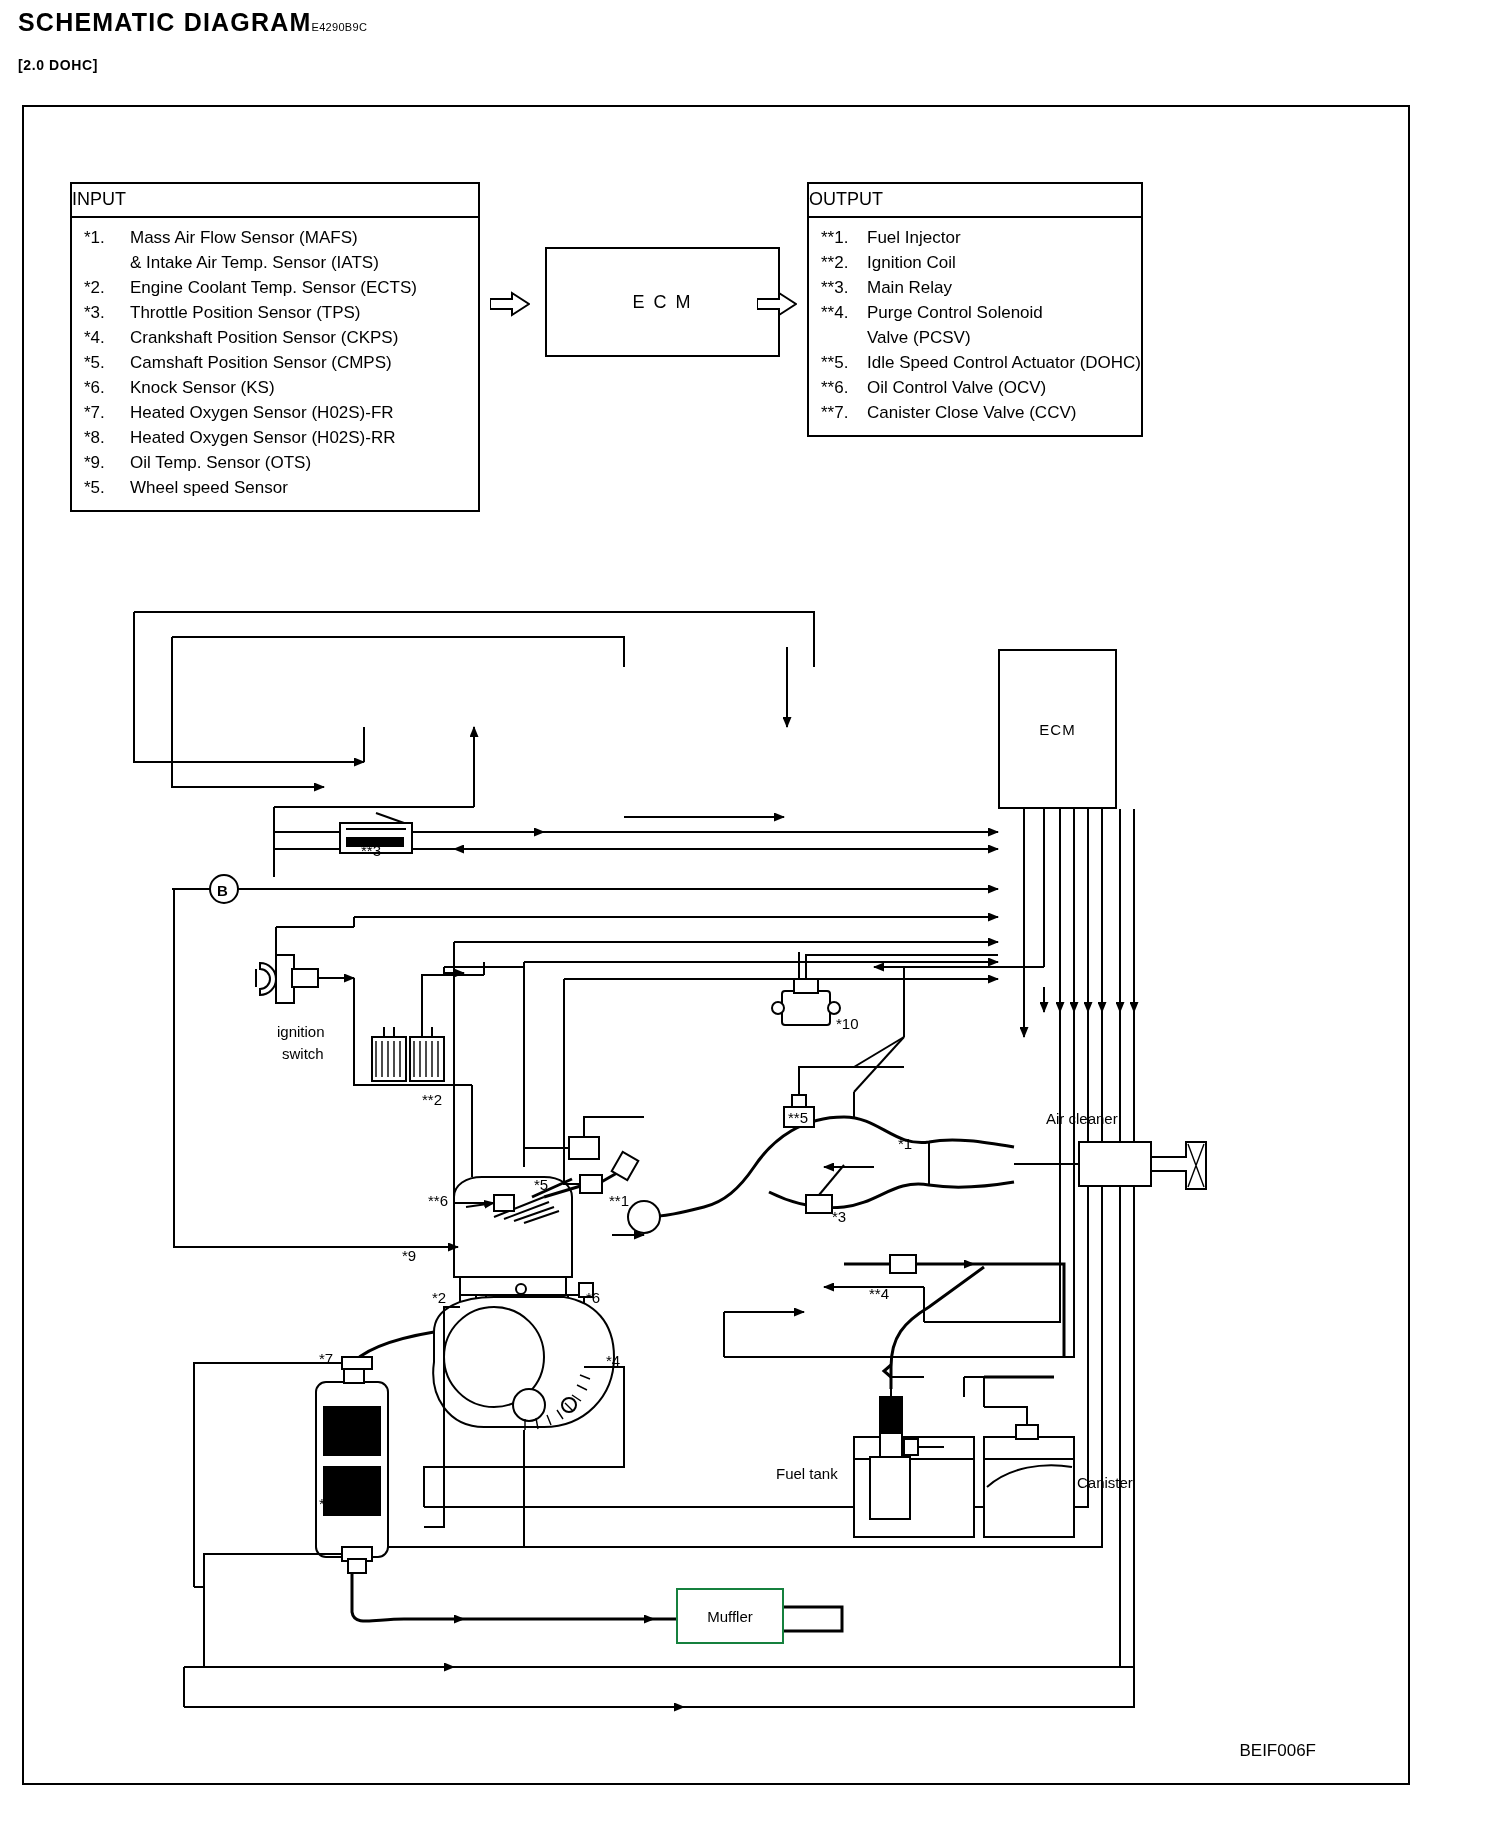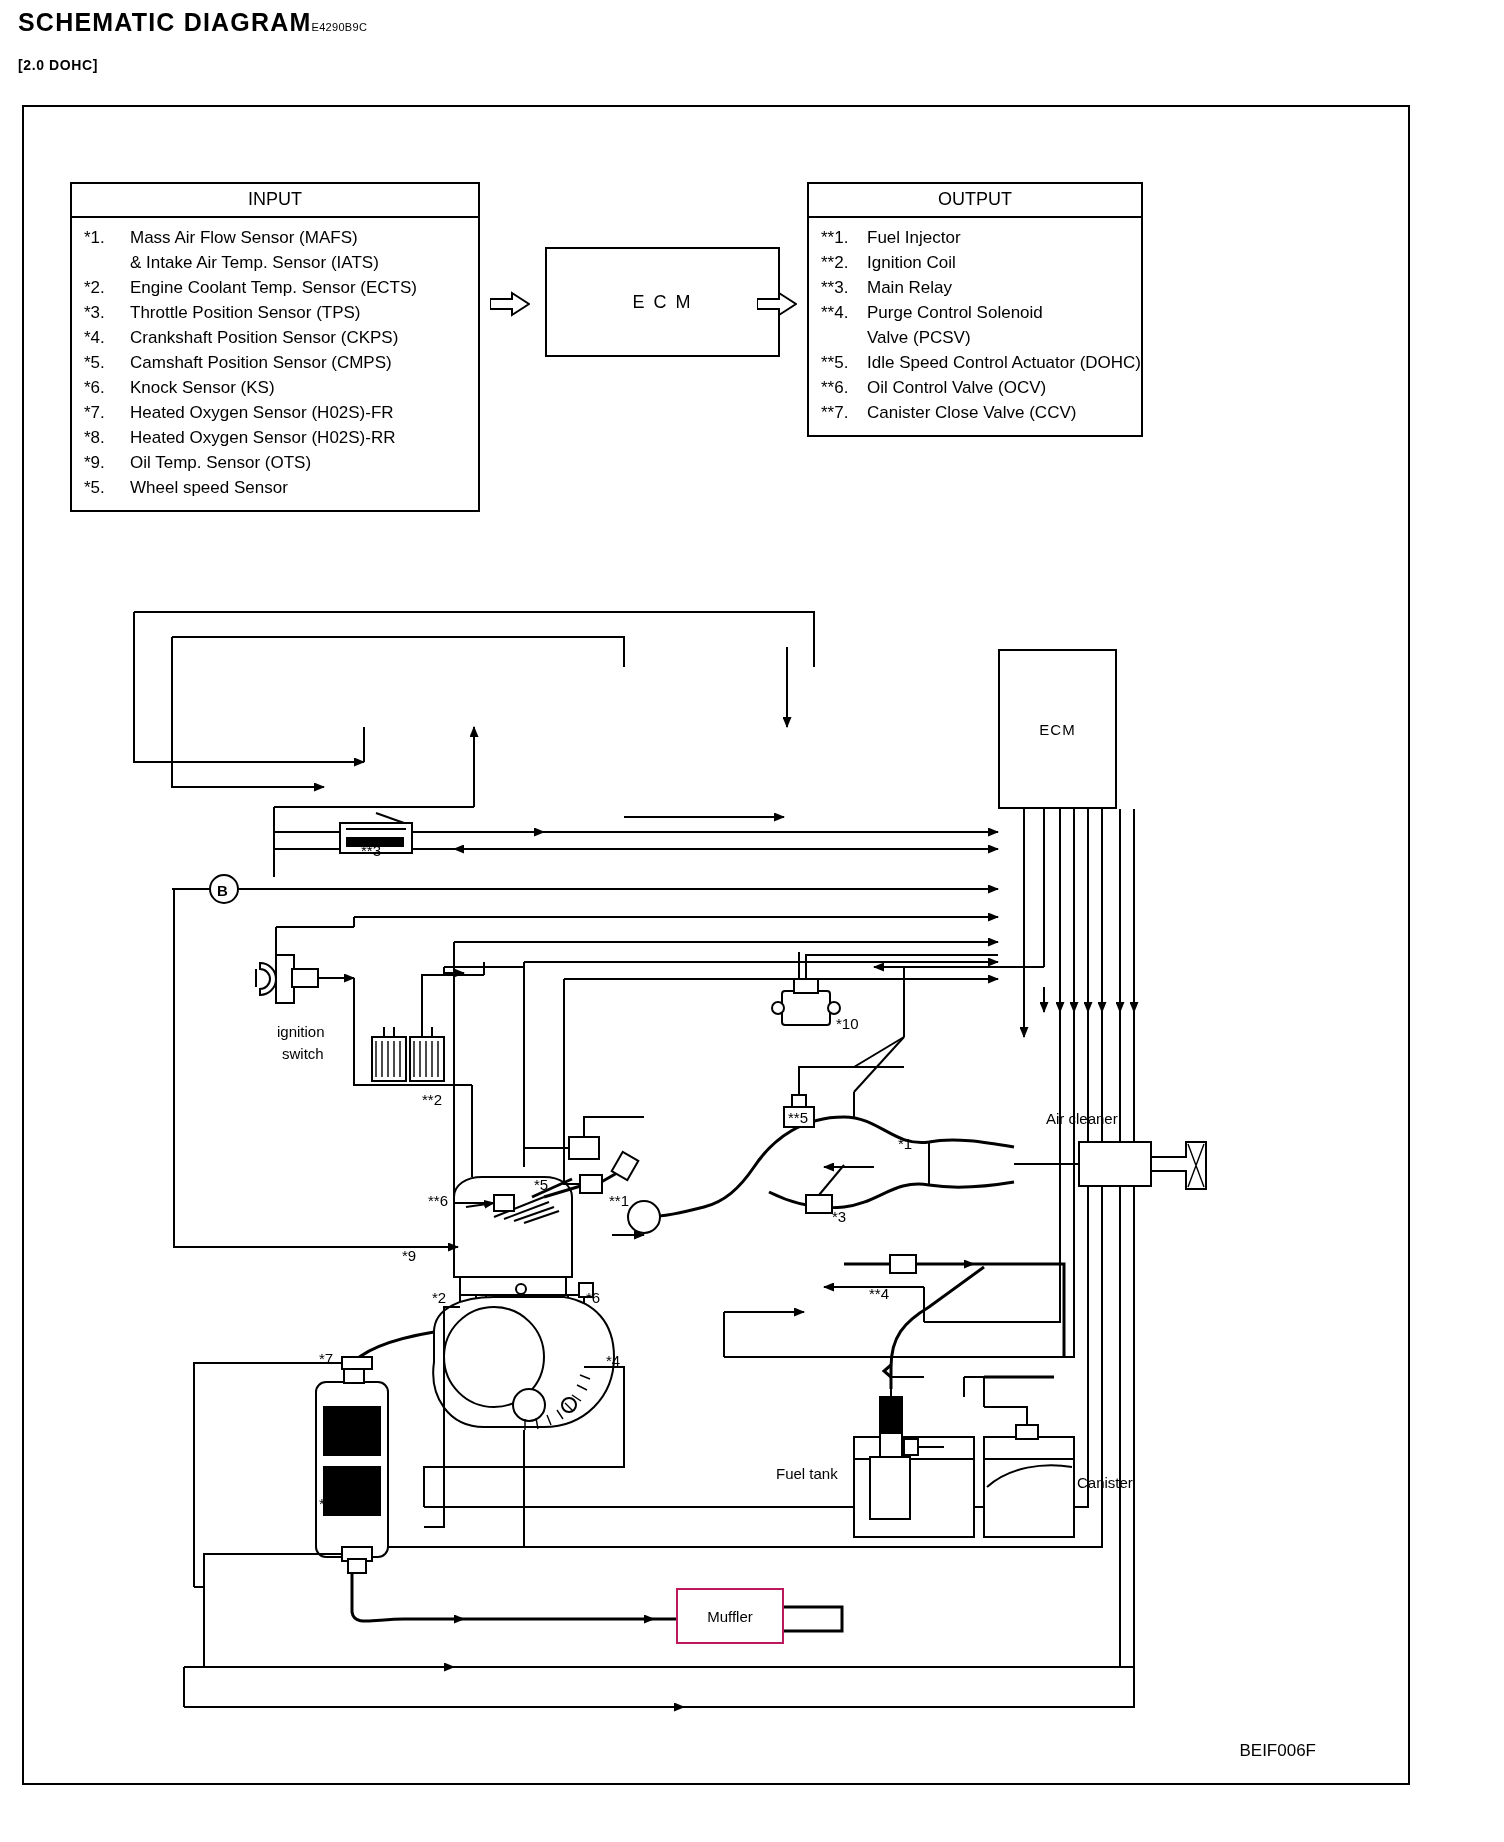--- a/index.html
+++ b/index.html
@@ -54,21 +54,20 @@
     font-size: 17px;
   }
 
   
   .legend-box {
     position: absolute;
     border: 2px solid #000;
     background: #fff;
   }
   .legend-head {
-    text-align: center;
     font-size: 18px;
     padding: 5px 0 6px 0;
     border-bottom: 2px solid #000;
   }
   .legend-body {
     padding: 7px 10px 10px 12px;
   }
   .legend-row {
     display: flex;
     font-size: 17px;
@@ -129,21 +128,21 @@
 
   .wire { fill: none; stroke: #000; stroke-width: 2; }
   .wire-thick { fill: none; stroke: #000; stroke-width: 3; }
   .part { fill: #fff; stroke: #000; stroke-width: 2; }
   .part-dark { fill: #000; stroke: #000; stroke-width: 2; }
   .hatch { fill: none; stroke: #000; stroke-width: 1.4; }
 
   
   .partbox {
     position: absolute;
-    border: 2px solid #be185d;
+    border: 2px solid #15803d;
     background: #fff;
     display: flex; align-items: center; justify-content: center;
     font-size: 15px;
     z-index: 7;
   }
 </style>
 </head>
 <body>
 
 <div id="page-header">

